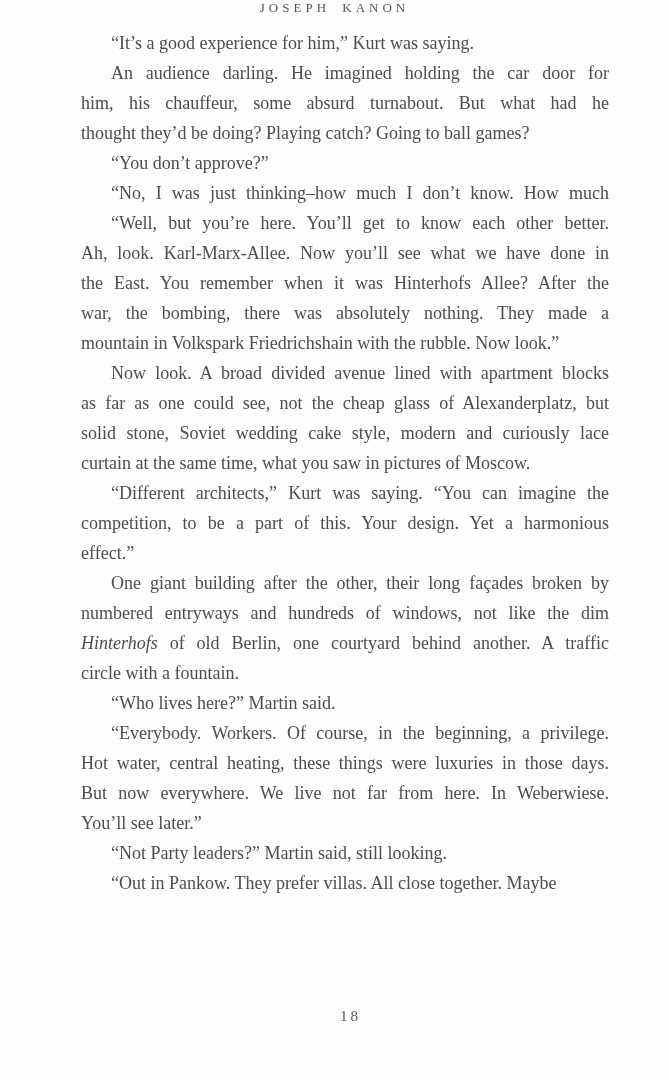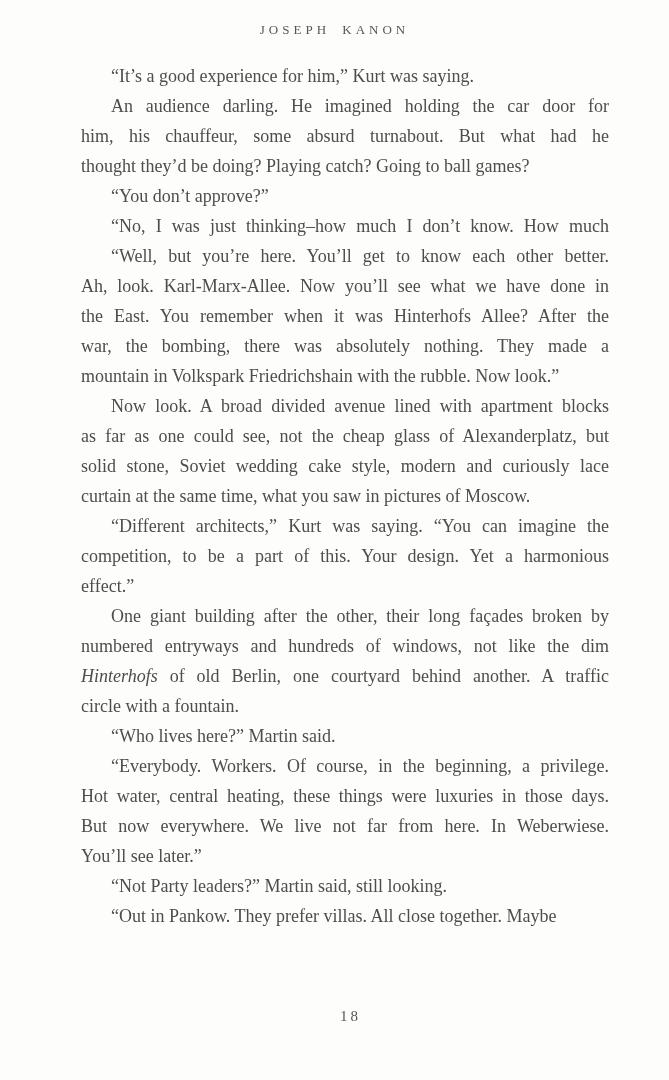--- a/index.html
+++ b/index.html
@@ -10,30 +10,29 @@
     position: relative;
     width: 669px;
     height: 1080px;
     background: #fdfdfb;
     color: #4d4d4d;
     font-family: "Liberation Serif", "DejaVu Serif", serif;
     overflow: hidden;
     box-sizing: border-box;
   }
   .running-header {
-    padding-top: 22px;
     text-align: center;
     font-size: 13px;
     letter-spacing: 4px;
     word-spacing: 5px;
     color: #565656;
     font-weight: normal;
   }
   .page-body {
-    margin-top: 23px;
+    margin-top: 12px;
     padding-left: 81px;
     padding-right: 60px;
     font-size: 18px;
     line-height: 30px;
   }
   .line {
     height: 30px;
     white-space: nowrap;
     text-align: justify;
     text-align-last: justify;

